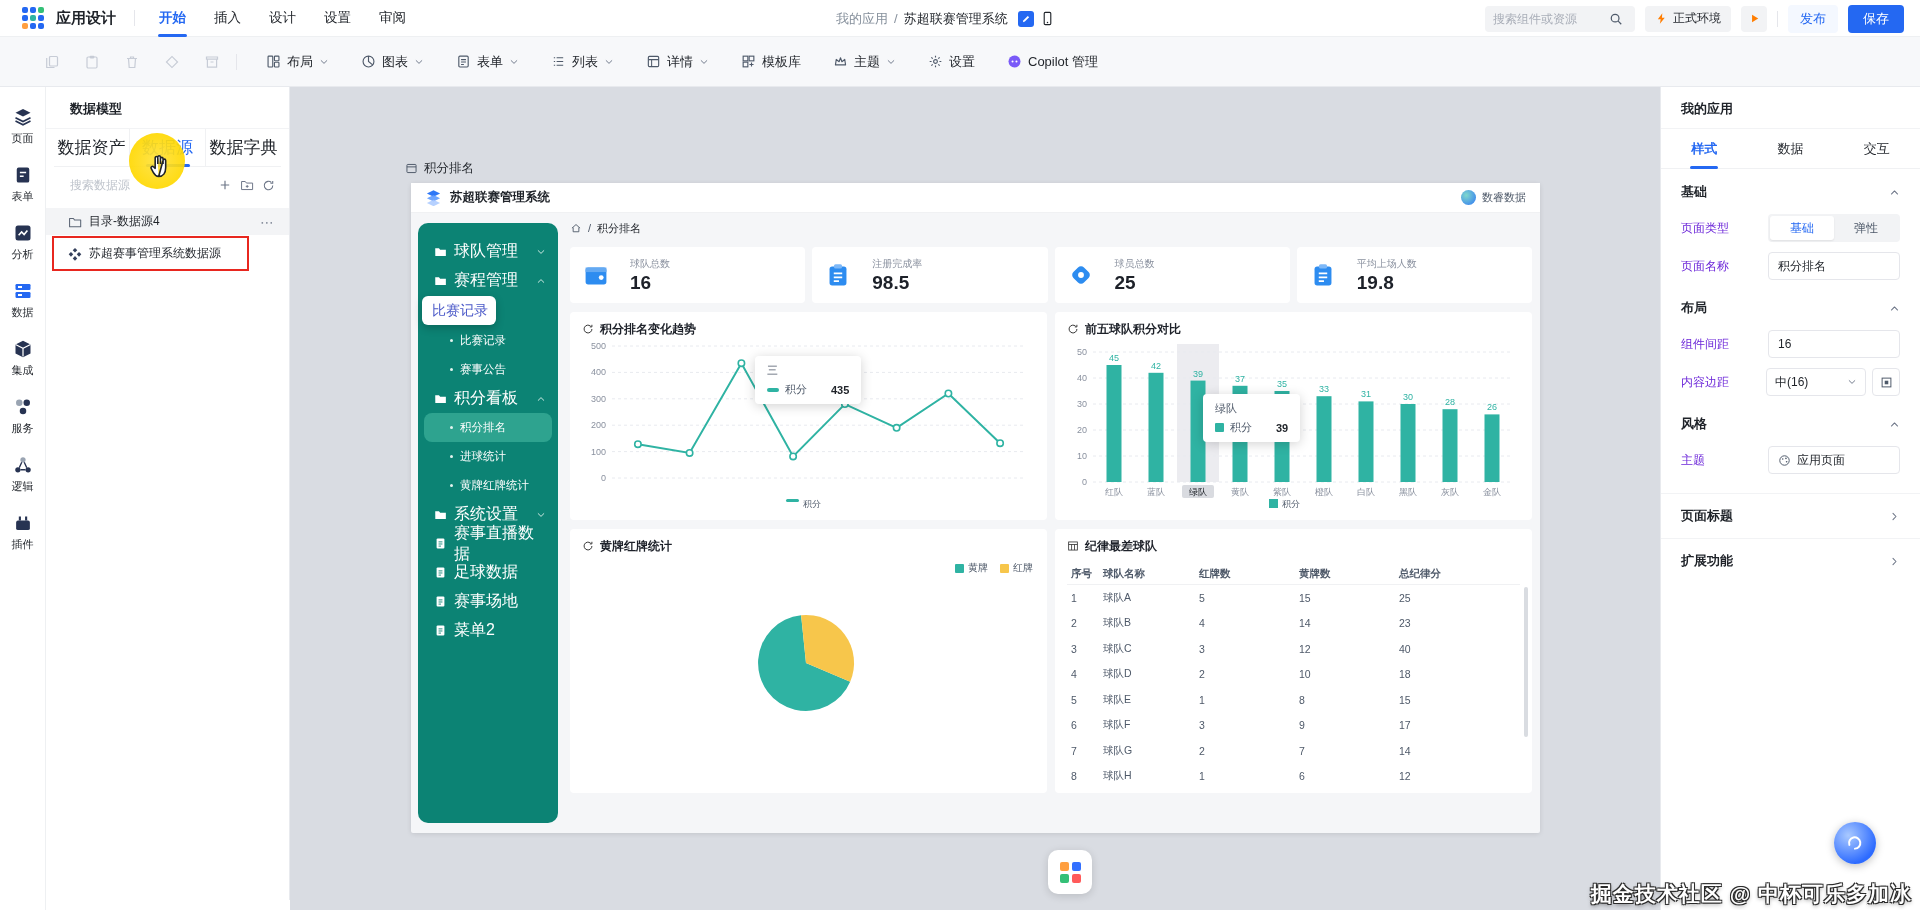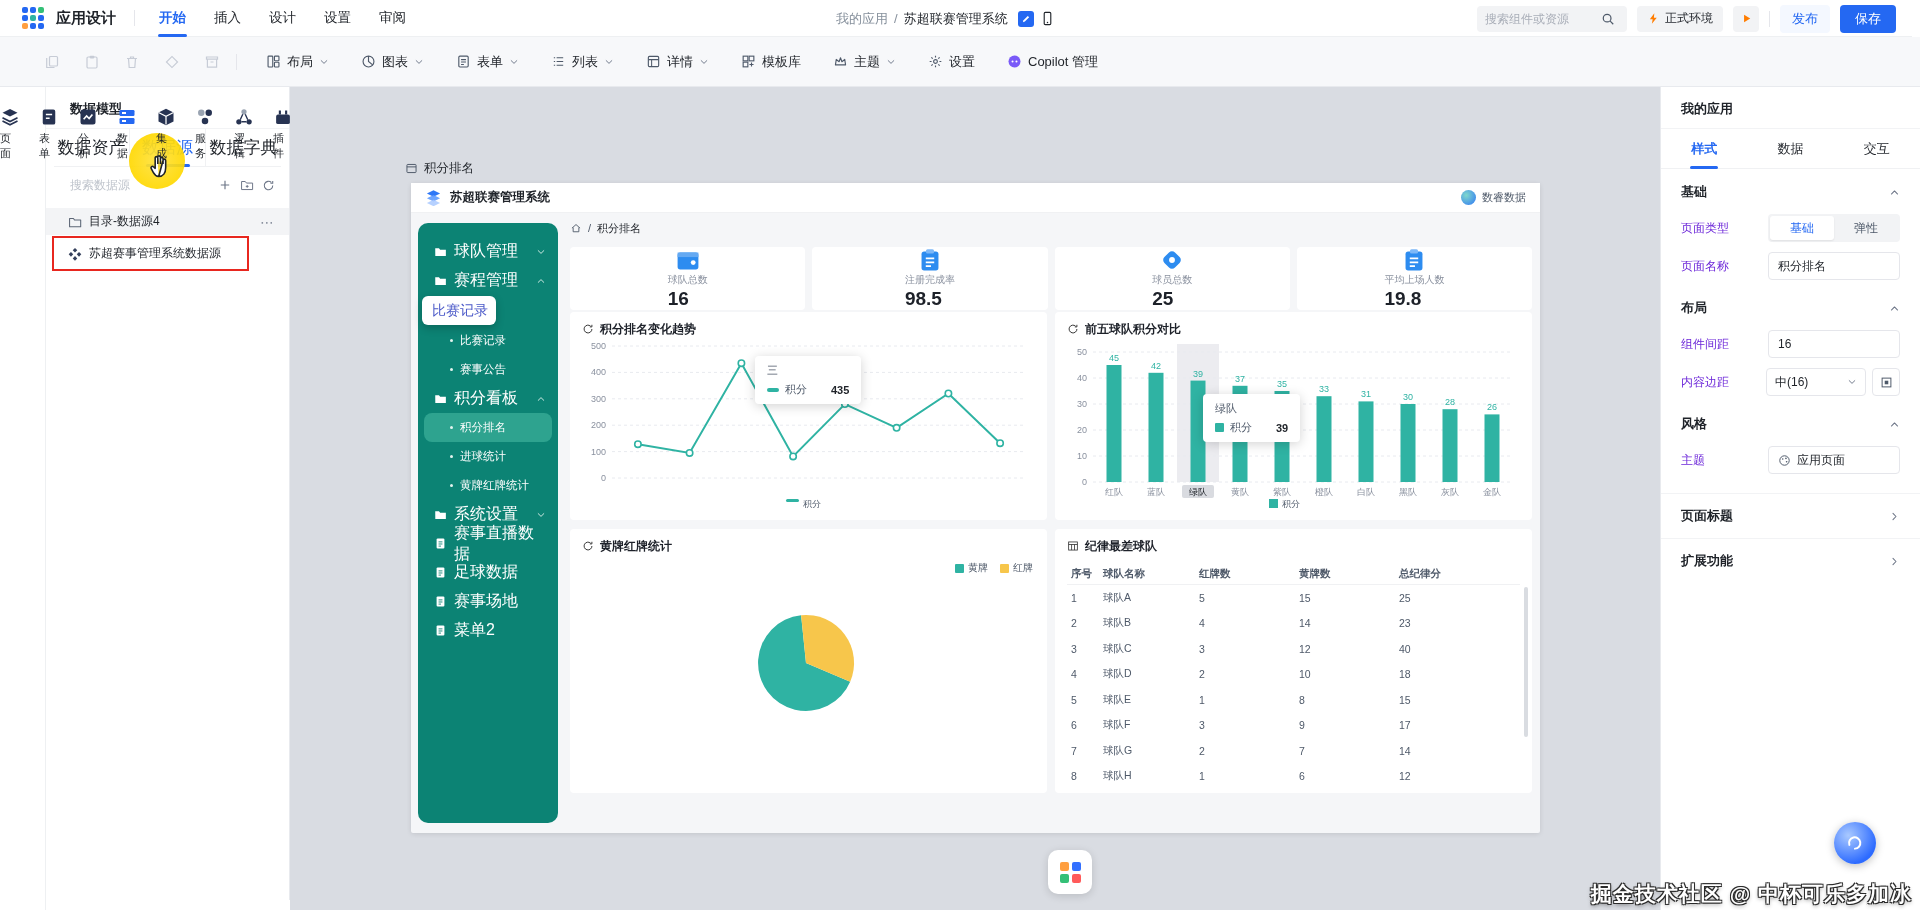--- a/index.html
+++ b/index.html
@@ -1,20 +1,20 @@
 <!DOCTYPE html>
 <html><head>
 <meta charset="utf-8">
 <style>
 *{box-sizing:border-box;margin:0;padding:0;}
 html,body{width:1920px;height:910px;overflow:hidden;}
 body{font-family:"Liberation Sans","DejaVu Sans",sans-serif;background:#fff;position:relative;color:#1f2329;}
 svg{display:block;}
 
-.topbar{position:absolute;top:0;left:0;right:8px;height:37px;background:#fff;border-bottom:1px solid #eef0f2;display:flex;align-items:center;z-index:20;}
+.topbar{position:absolute;top:0;left:0;right:0;height:37px;background:#fff;border-bottom:1px solid #eef0f2;display:flex;align-items:center;z-index:20;}
 .logo-grid{width:22px;height:22px;margin-left:22px;display:grid;grid-template-columns:repeat(3,1fr);gap:2px;}
 .logo-grid i{border-radius:2px;background:#2468f2;}
 .logo-grid i:nth-child(3){background:#34c077;}
 .logo-grid i:nth-child(5){background:#2fb3a3;}
 .logo-grid i:nth-child(7){background:#ff9f40;}
 .app-title{font-size:15px;font-weight:bold;margin:0 18px 0 12px;}
 .v-sep{width:1px;height:16px;background:#e5e6eb;}
 #tb-menu{display:flex;height:37px;margin-left:10px;}
 .menu-item{height:37px;display:flex;align-items:center;padding:0 14px;font-size:13.5px;color:#1f2329;position:relative;cursor:default;}
 .menu-item.active{color:#2468f2;font-weight:bold;}
@@ -36,21 +36,21 @@
 
 .toolbar{position:absolute;top:37px;left:0;right:0;height:50px;background:#f7f8fa;border-bottom:1px solid #e8eaee;display:flex;align-items:center;z-index:10;}
 .tb-disabled{display:flex;align-items:center;gap:24px;margin-left:44px;color:#c7ccd6;}
 .toolbar .v-sep{margin:0 16px;}
 #tb-actions{display:flex;align-items:center;gap:6px;}
 .tb-btn{display:flex;align-items:center;gap:6px;padding:6px 13px;border-radius:4px;font-size:13px;color:#1f2329;}
 .tb-btn .tb-ic{color:#4e5969;display:flex;}
 .tb-btn .caret{color:#6b7486;display:flex;}
 
 .rail{position:absolute;top:87px;left:0;width:46px;bottom:0;background:#fff;border-right:1px solid #eef0f2;z-index:9;}
-#rail-items{display:flex;flex-direction:row;align-items:center;padding-top:20px;gap:19px;}
+#rail-items{display:flex;flex-direction:column;align-items:center;padding-top:20px;gap:19px;}
 .rail-item{display:flex;flex-direction:column;align-items:center;gap:4px;color:#273352;}
 .rail-item .rail-lb{font-size:11px;color:#1f2329;}
 .rail-item.active{color:#2468f2;}
 
 .data-panel{position:absolute;top:87px;left:46px;width:244px;bottom:10px;background:#fff;border-right:1px solid #e8eaee;z-index:8;}
 .dp-title{font-size:13px;font-weight:bold;padding:13px 0 10px 24px;border-bottom:1px solid #f2f3f5;}
 .dp-tabs{display:flex;height:38px;margin:0 8px;border-bottom:1px solid #f0f1f3;}
 .dp-tab{flex:1;display:flex;align-items:center;justify-content:center;font-size:17px;color:#1f2329;position:relative;}
 .dp-tab+.dp-tab{border-left:1px solid #f0f1f3;}
 .dp-tab.active{color:#2468f2;}
@@ -80,21 +80,21 @@
 .dm-chev{margin-left:auto;display:flex;color:#d7efe9;}
 .dm-child{padding-left:26px;font-size:11.5px;}
 .dm-child .dm-dot{width:3px;height:3px;border-radius:50%;background:#e3f4ef;}
 .dm-child.active{background:#2ea38f;border-radius:8px;}
 .ghost{width:74px;height:29px;background:#fff;border-radius:6px;box-shadow:0 3px 8px rgba(0,0,0,.22);color:#4a58c8;font-size:14px;display:flex;align-items:center;padding-left:10px;margin:1px 0 1px -2px;}
 .dash-content{position:absolute;left:159px;top:32px;right:8px;bottom:0;}
 .breadcrumb{height:26px;display:flex;align-items:center;gap:6px;font-size:11px;color:#4e5969;}
 .breadcrumb .bc-home{display:flex;color:#4e5969;}
 .breadcrumb .bc-leaf{color:#1f2329;}
 #stats{display:grid;grid-template-columns:repeat(4,1fr);gap:7px;height:56px;margin-top:6px;}
-.stat{background:#fff;border-radius:4px;display:flex;align-items:center;gap:0;padding:0 13px;flex-direction:column;}
+.stat{background:#fff;border-radius:4px;display:flex;align-items:center;gap:21px;padding:0 13px;}
 .stat-ic{display:flex;color:#2d8cf0;}
 .stat-tx{display:flex;flex-direction:column;gap:1px;}
 .stat-lb{font-size:10px;color:#8a919f;}
 .stat-val{font-size:19px;font-weight:bold;color:#1d2129;}
 .charts-row{display:grid;grid-template-columns:1fr 1fr;gap:8px;height:208px;margin-top:9px;}
 .bottom-row{display:grid;grid-template-columns:1fr 1fr;gap:8px;height:264px;margin-top:9px;}
 .card{background:#fff;border-radius:4px;padding:8px 12px;position:relative;overflow:hidden;}
 .card-title{font-size:12px;font-weight:bold;color:#1d2129;display:flex;align-items:center;gap:6px;height:18px;}
 .card-title .ct-ic{display:flex;color:#333;}
 .tip{position:absolute;background:#fff;border-radius:4px;box-shadow:0 2px 12px rgba(0,0,0,.18);padding:7px 12px;font-size:11px;color:#4e5969;z-index:3;min-width:92px;}

